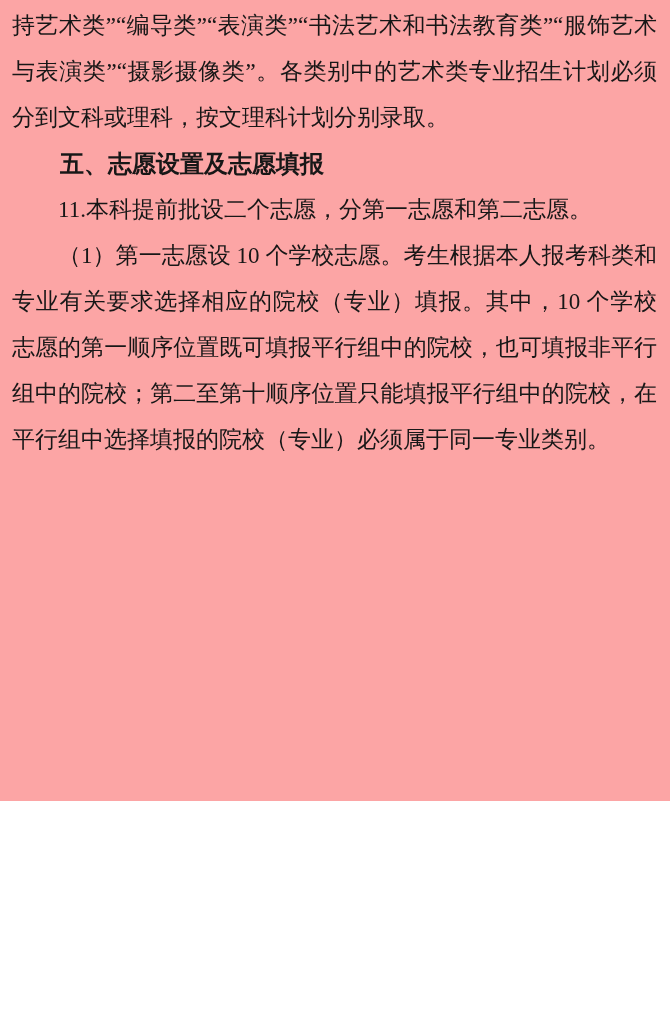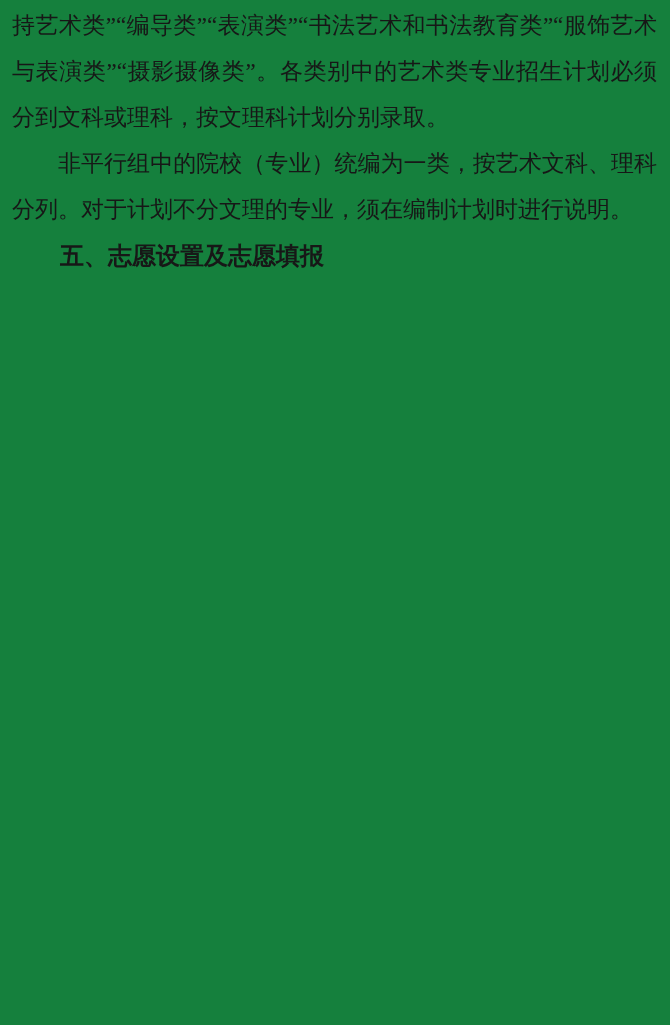--- a/index.html
+++ b/index.html
@@ -3,23 +3,23 @@
 <meta charset="utf-8">
 <style>
   html, body {
     margin: 0;
     padding: 0;
     background: #ffffff;
   }
   .page {
     position: relative;
     width: 670px;
-    height: 1025px;
+    height: 801px;
     box-sizing: border-box;
-    background: #15803d;
+    background: #fca5a5;
     color: #171717;
     padding: 3px 13px 0 12px;
     overflow: hidden;
     font-family: "Liberation Serif", "DejaVu Serif", serif;
     font-size: 23px;
     line-height: 46px;
     text-align: justify;
     text-justify: inter-ideograph;
   }
   .para {
@@ -40,15 +40,16 @@
     font-size: 24px;
     line-height: 46px;
     text-align: left;
   }
 </style>
 </head>
 <body>
 
 <div class="page">
   <p class="para noindent">持艺术类”“编导类”“表演类”“书法艺术和书法教育类”“服饰艺术与表演类”“摄影摄像类”。各类别中的艺术类专业招生计划必须分到文科或理科，按文理科计划分别录取。</p>
-  <p class="para">非平行组中的院校（专业）统编为一类，按艺术文科、理科分列。对于计划不分文理的专业，须在编制计划时进行说明。</p>
   <h2 class="heading">五、志愿设置及志愿填报</h2>
+  <p class="para">11.本科提前批设二个志愿，分第一志愿和第二志愿。</p>
+  <p class="para">（1）第一志愿设 10 个学校志愿。考生根据本人报考科类和专业有关要求选择相应的院校（专业）填报。其中，10 个学校志愿的第一顺序位置既可填报平行组中的院校，也可填报非平行组中的院校；第二至第十顺序位置只能填报平行组中的院校，在平行组中选择填报的院校（专业）必须属于同一专业类别。</p>
 </div>
 
 </body></html>

